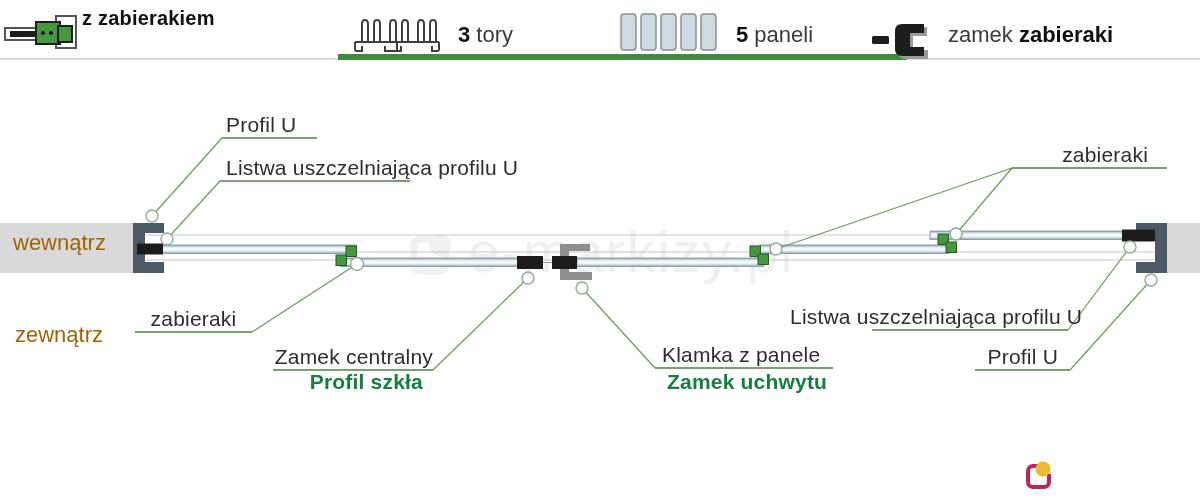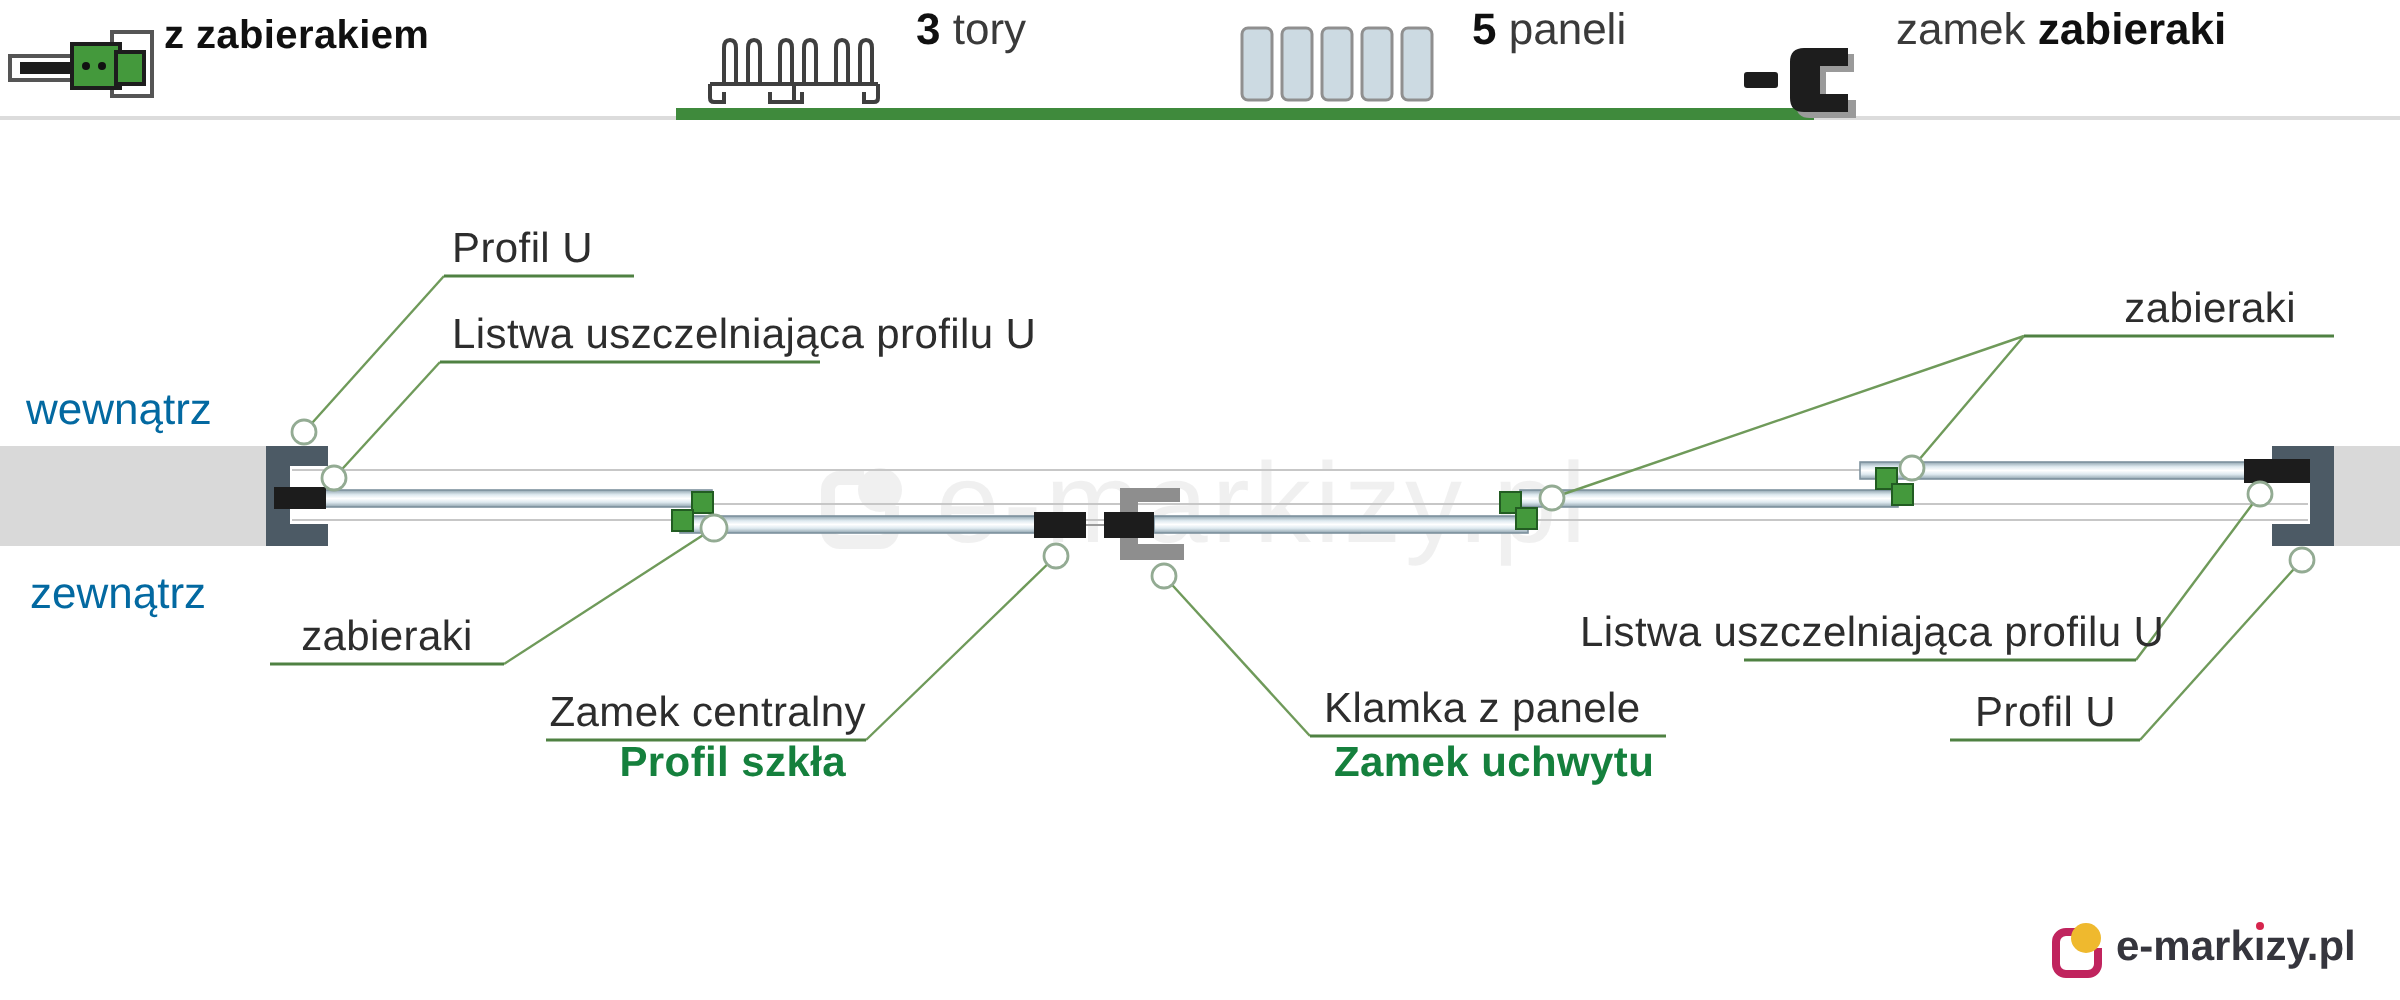--- a/index.html
+++ b/index.html
@@ -9,25 +9,25 @@
     font-family:"Liberation Sans", sans-serif;
     -webkit-font-smoothing:antialiased;
   }
   .abs{position:absolute;}
 
   
   .hdr-rule{position:absolute;left:0;top:58px;width:1200px;height:2px;background:#dcdcdc;}
   .hdr-green{position:absolute;left:338px;top:54px;width:569px;height:6px;background:#3f8a3c;}
   .hdr-title{position:absolute;left:82px;top:7px;line-height:23px;font-size:20px;color:#2f2f2f;}
   .hdr-title .l2{font-weight:bold;color:#101010;letter-spacing:.2px;}
-  .hdr-spec{position:absolute;top:2px;font-size:22px;color:#3a3a3a;white-space:nowrap;}
+  .hdr-spec{position:absolute;top:22px;font-size:22px;color:#3a3a3a;white-space:nowrap;}
   .hdr-spec b{color:#101010;}
 
   
-  .side-label{position:absolute;font-size:22px;color:#0369a1;}
+  .side-label{position:absolute;font-size:22px;color:#a16207;margin-top:38px;}
   .callout{position:absolute;font-size:21px;letter-spacing:.2px;color:#2d2d2d;
            white-space:nowrap;line-height:19px;}
   .callout.bold{font-weight:bold;color:#15803d;}
   .t-right{text-align:right;}
   .t-center{text-align:center;}
 
   
   .watermark{position:absolute;left:410px;top:219px;display:flex;align-items:center;gap:12px;
              opacity:.12;color:#8a8a8a;}
   .watermark .wm-text{font-size:57px;letter-spacing:2px;}
@@ -218,14 +218,13 @@
 <div class="callout t-right" style="left:1022px;width:126px;top:145px">zabieraki</div>
 <div class="callout t-right" style="left:790px;width:278px;top:307px">Listwa uszczelniająca profilu U</div>
 <div class="callout t-right" style="left:898px;width:160px;top:347px">Profil U</div>
 
 <div class="footer-brand">
   <svg width="26" height="30" viewBox="0 0 26 30">
     <rect x="2" y="7" width="21" height="21" rx="5" fill="none" stroke="#c0245e" stroke-width="4"></rect>
     <rect x="13" y="0" width="13" height="15" fill="#ffffff"></rect>
     <circle cx="17" cy="10" r="7.5" fill="#efb92e"></circle>
   </svg>
-  <span><span>e-mark</span><span class="brand-i">ı</span><span>zy.pl</span></span>
 </div>
 
 </body></html>

